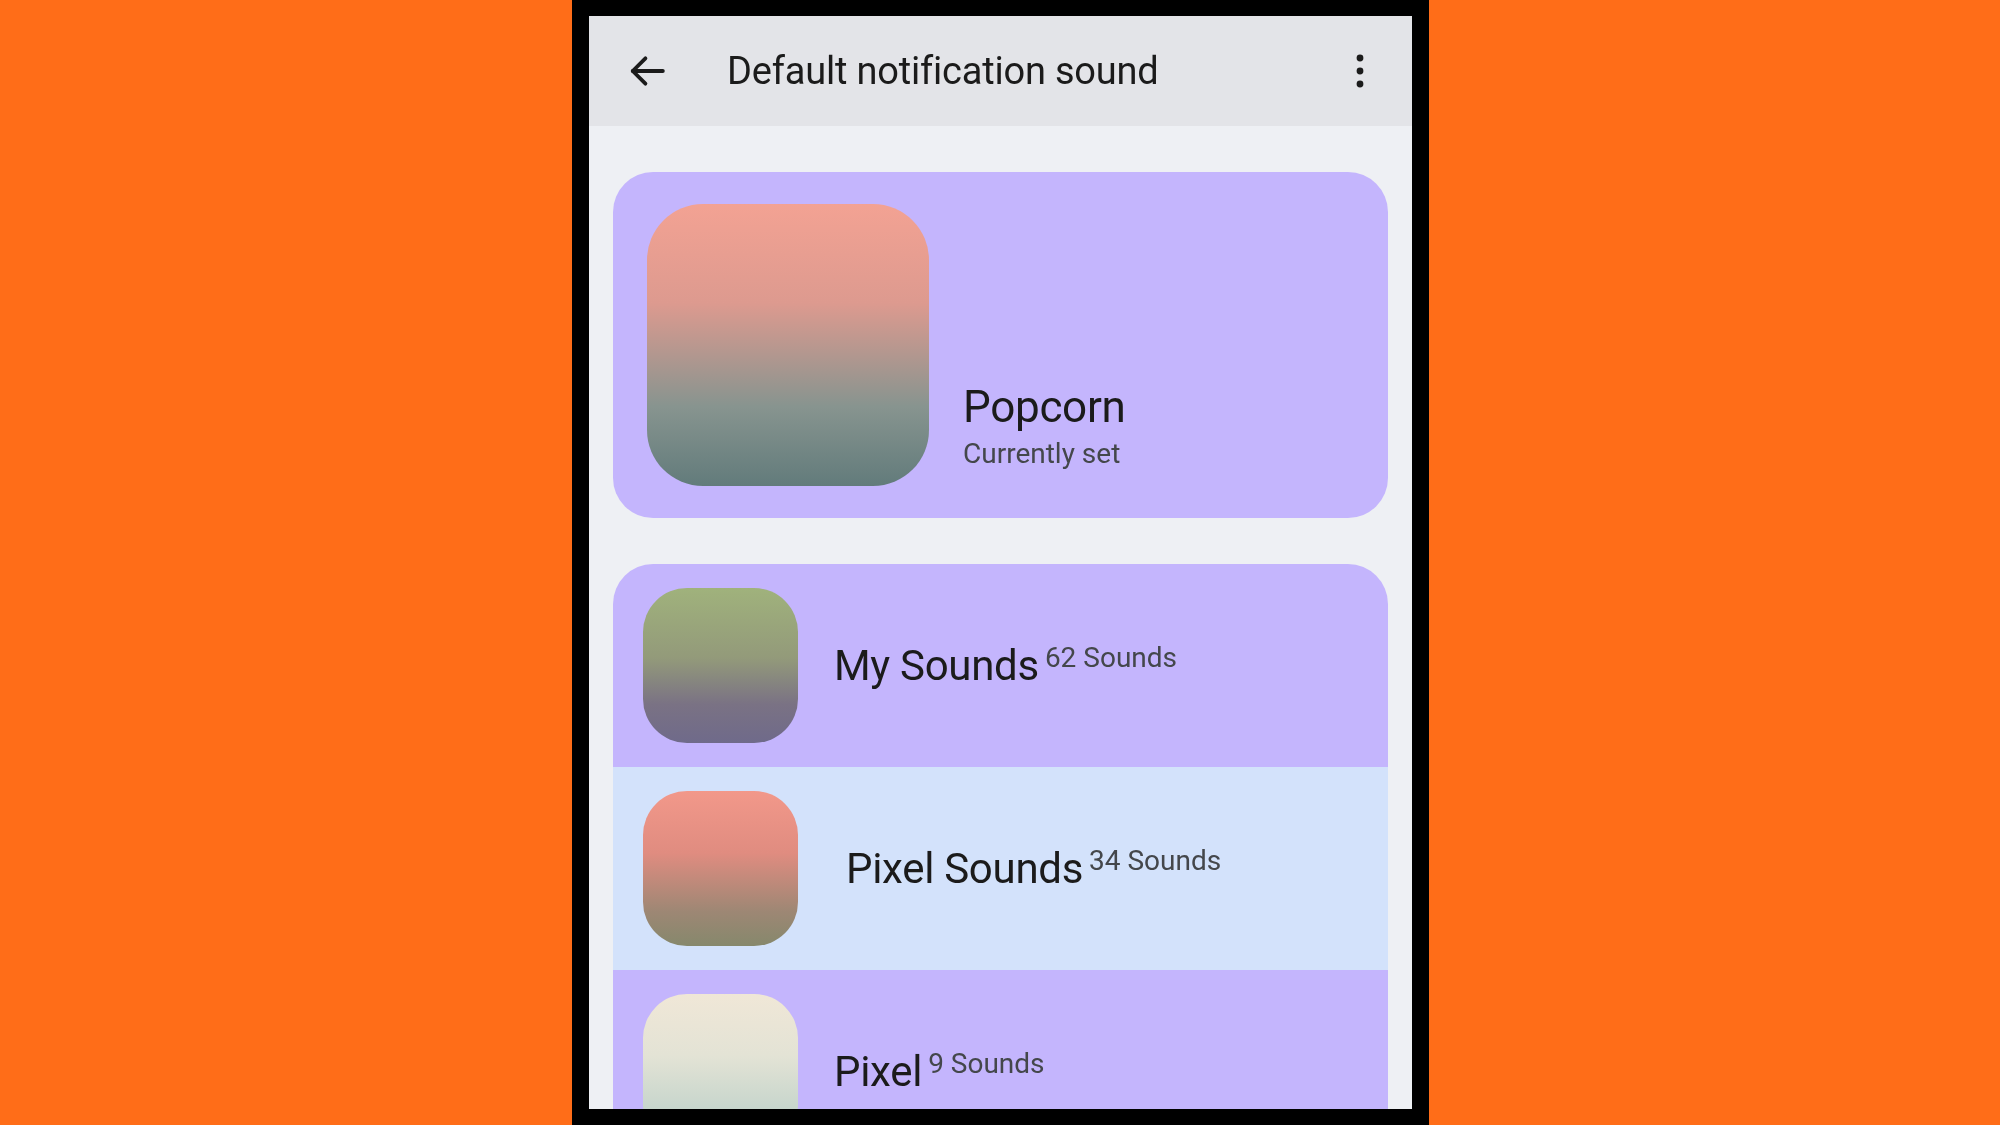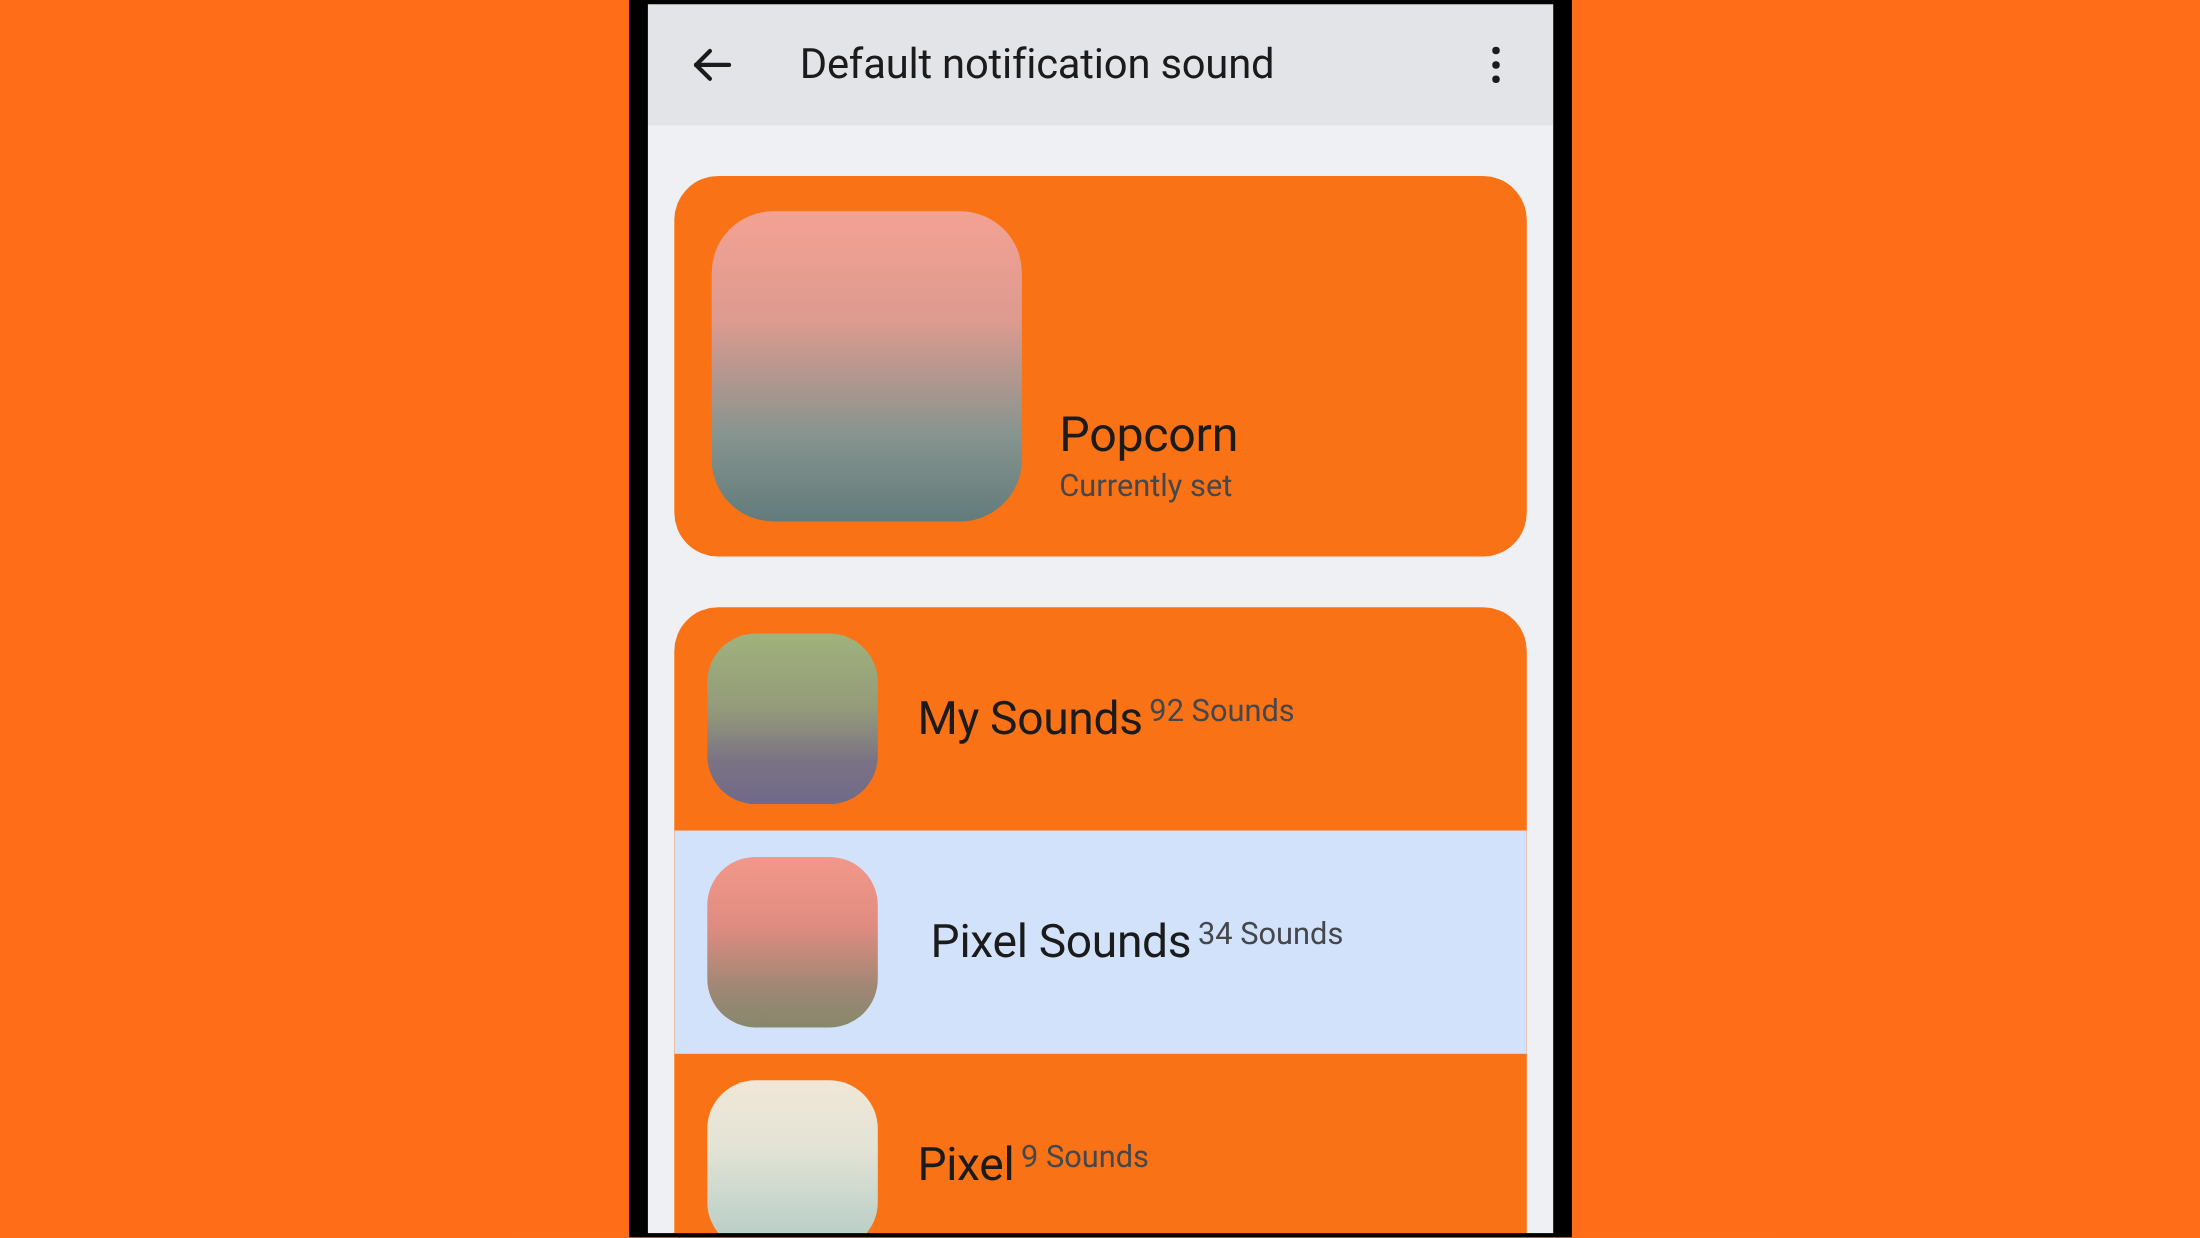--- a/index.html
+++ b/index.html
@@ -12,21 +12,21 @@
     overflow: hidden;
     position: relative;
   }
   .phone-frame {
     position: absolute;
     left: 572px;
     top: 0;
     width: 857px;
     height: 1125px;
     background: #000;
-    padding: 4px 17px;
+    padding: 16px 17px;
   }
   .screen {
     width: 100%;
     height: 100%;
     background: #eef0f4;
     overflow: hidden;
     display: flex;
     flex-direction: column;
   }
   .app-bar {
@@ -66,21 +66,21 @@
   }
   .more-btn svg { width: 8px; height: 34px; }
   .content {
     flex: 1;
     padding: 46px 24px 0 24px;
     display: flex;
     flex-direction: column;
     gap: 46px;
   }
   .card {
-    background: #f97316;
+    background: #c4b5fd;
     border-radius: 40px;
     overflow: hidden;
   }
   .current-card {
     display: flex;
     align-items: flex-end;
     padding: 32px 34px;
     gap: 34px;
   }
   .thumb {
@@ -187,21 +187,21 @@
           <div class="current-sub">Currently set</div>
         </div>
       </div>
 
       <div class="card list-card">
 
         <div class="list-row">
           <div class="thumb thumb-sm thumb-mysounds"></div>
           <div class="row-text">
             <div class="row-title">My Sounds</div>
-            <div class="row-sub">92 Sounds</div>
+            <div class="row-sub">62 Sounds</div>
           </div>
         </div>
 
         <div class="list-row highlight">
           <div class="thumb thumb-sm thumb-pixel"></div>
           <div class="row-text">
             <div class="row-title">Pixel Sounds</div>
             <div class="row-sub">34 Sounds</div>
           </div>
         </div>

